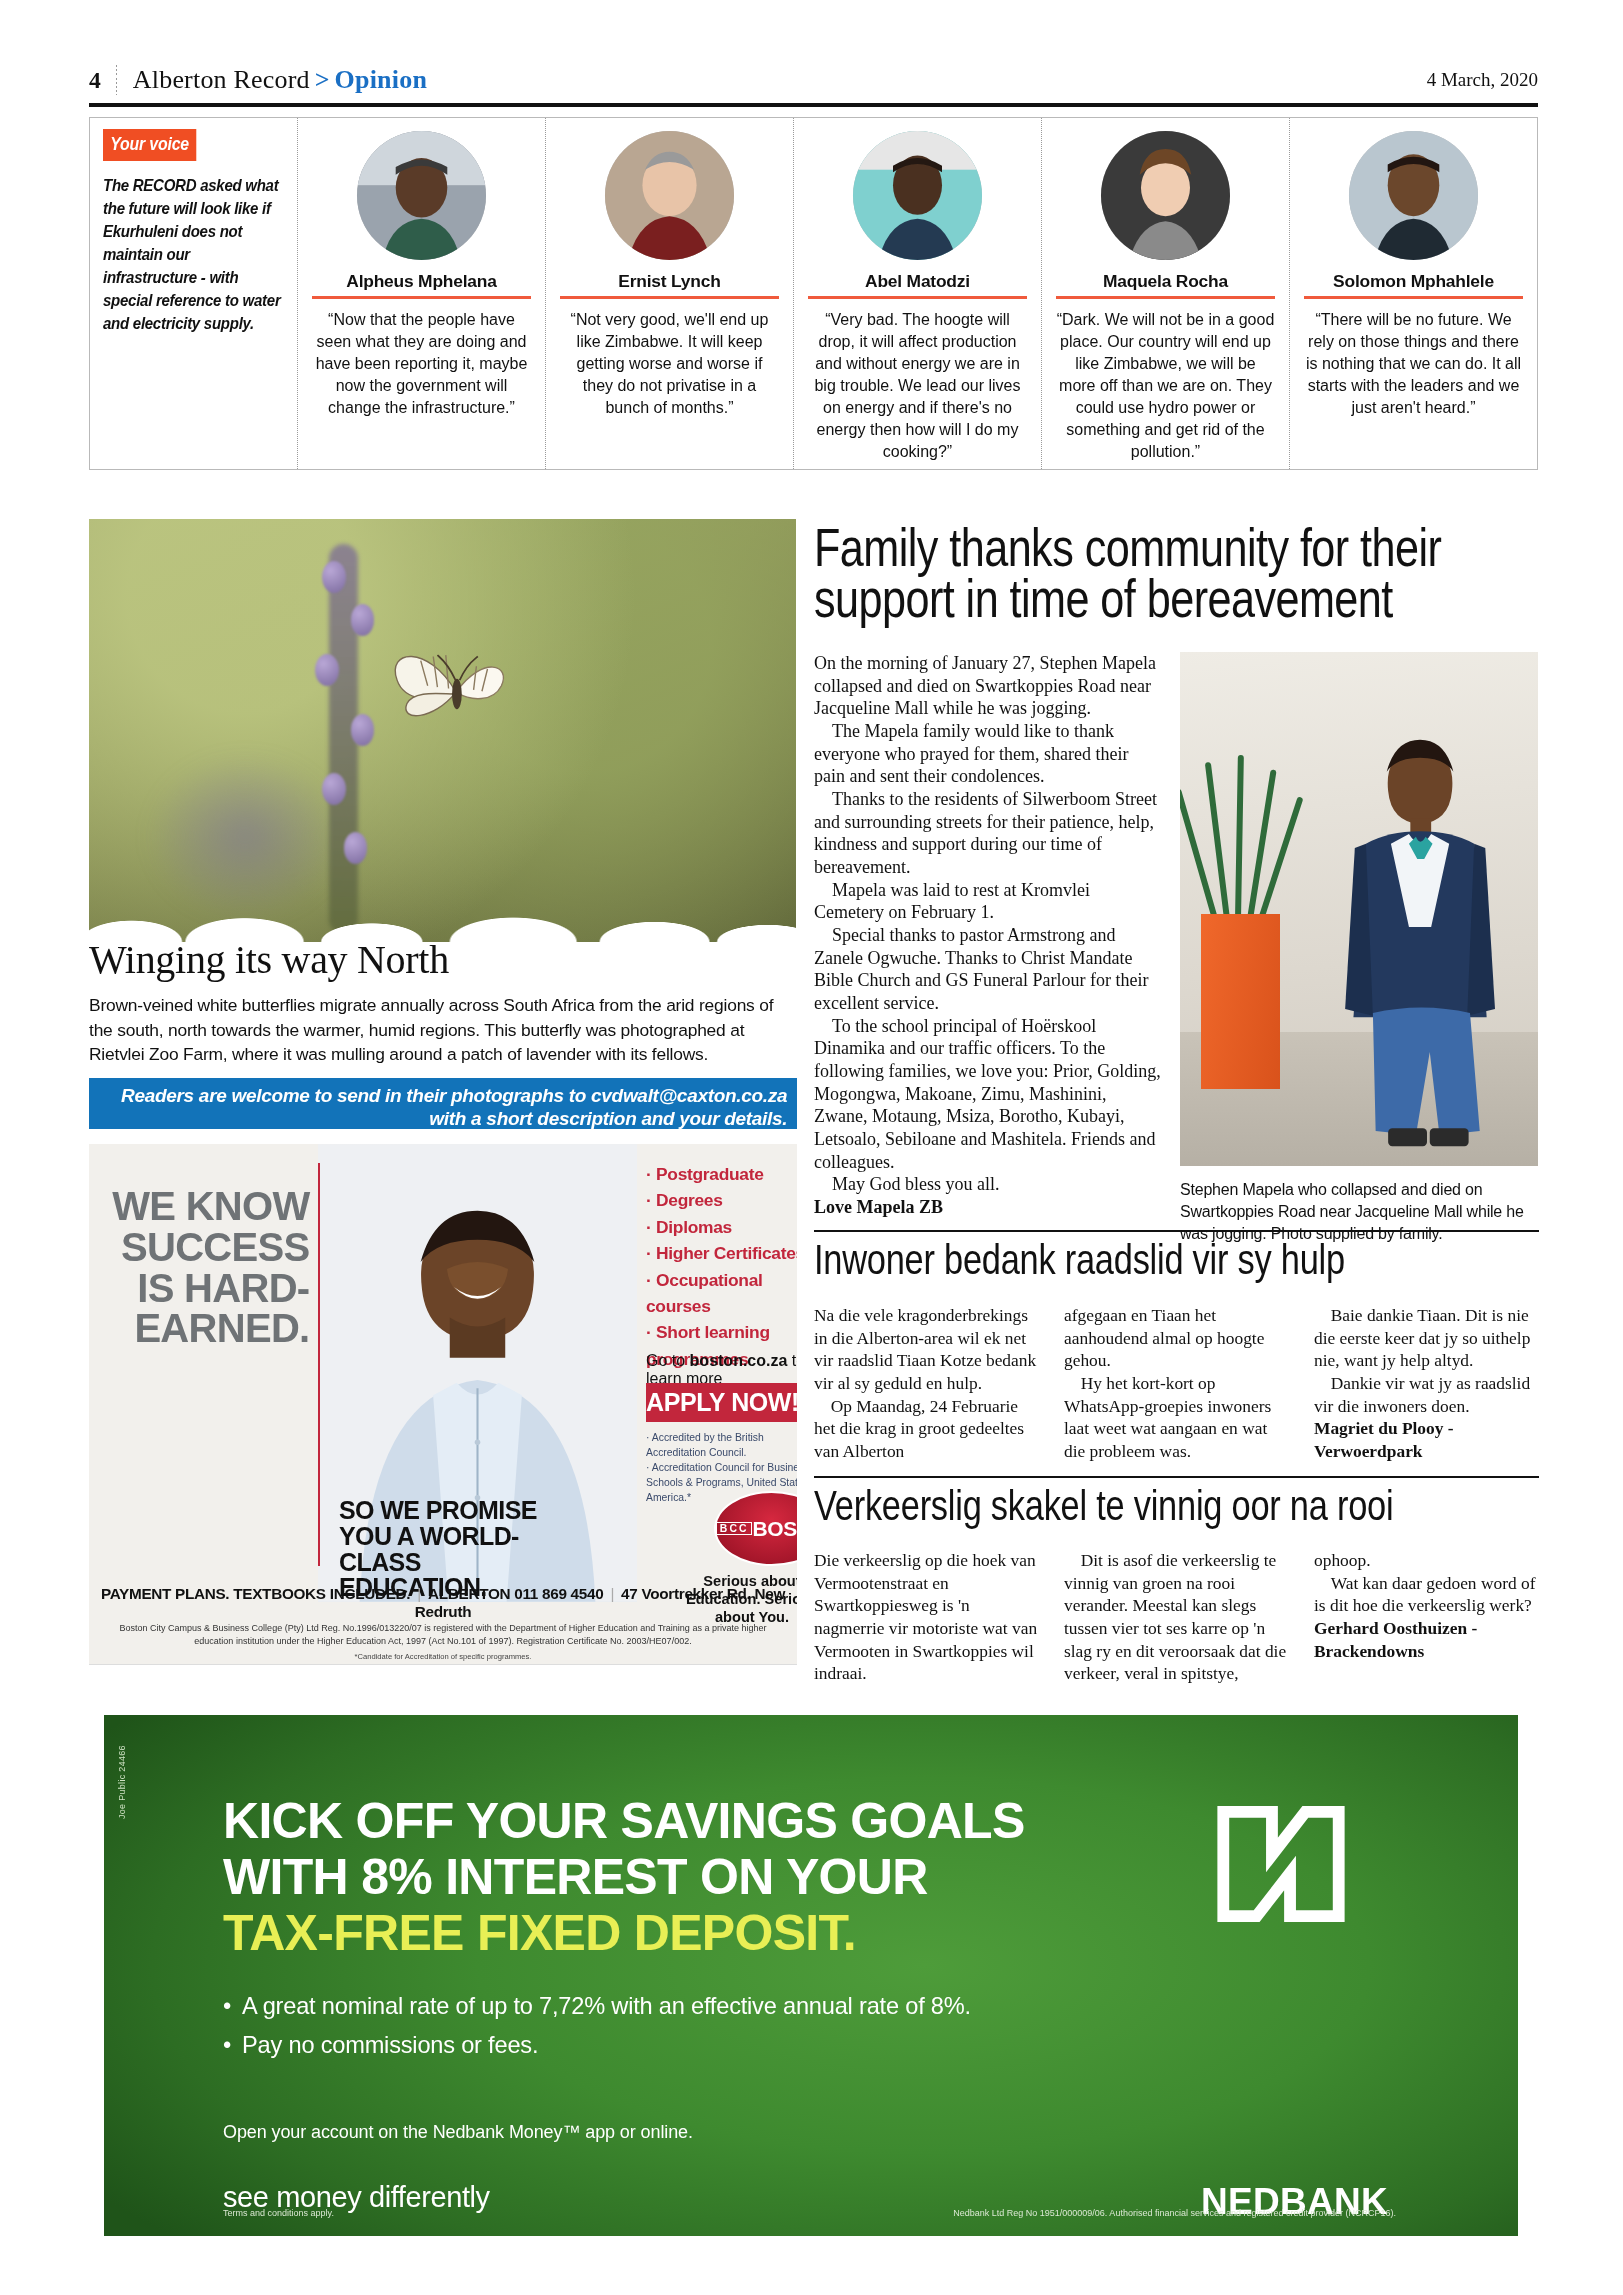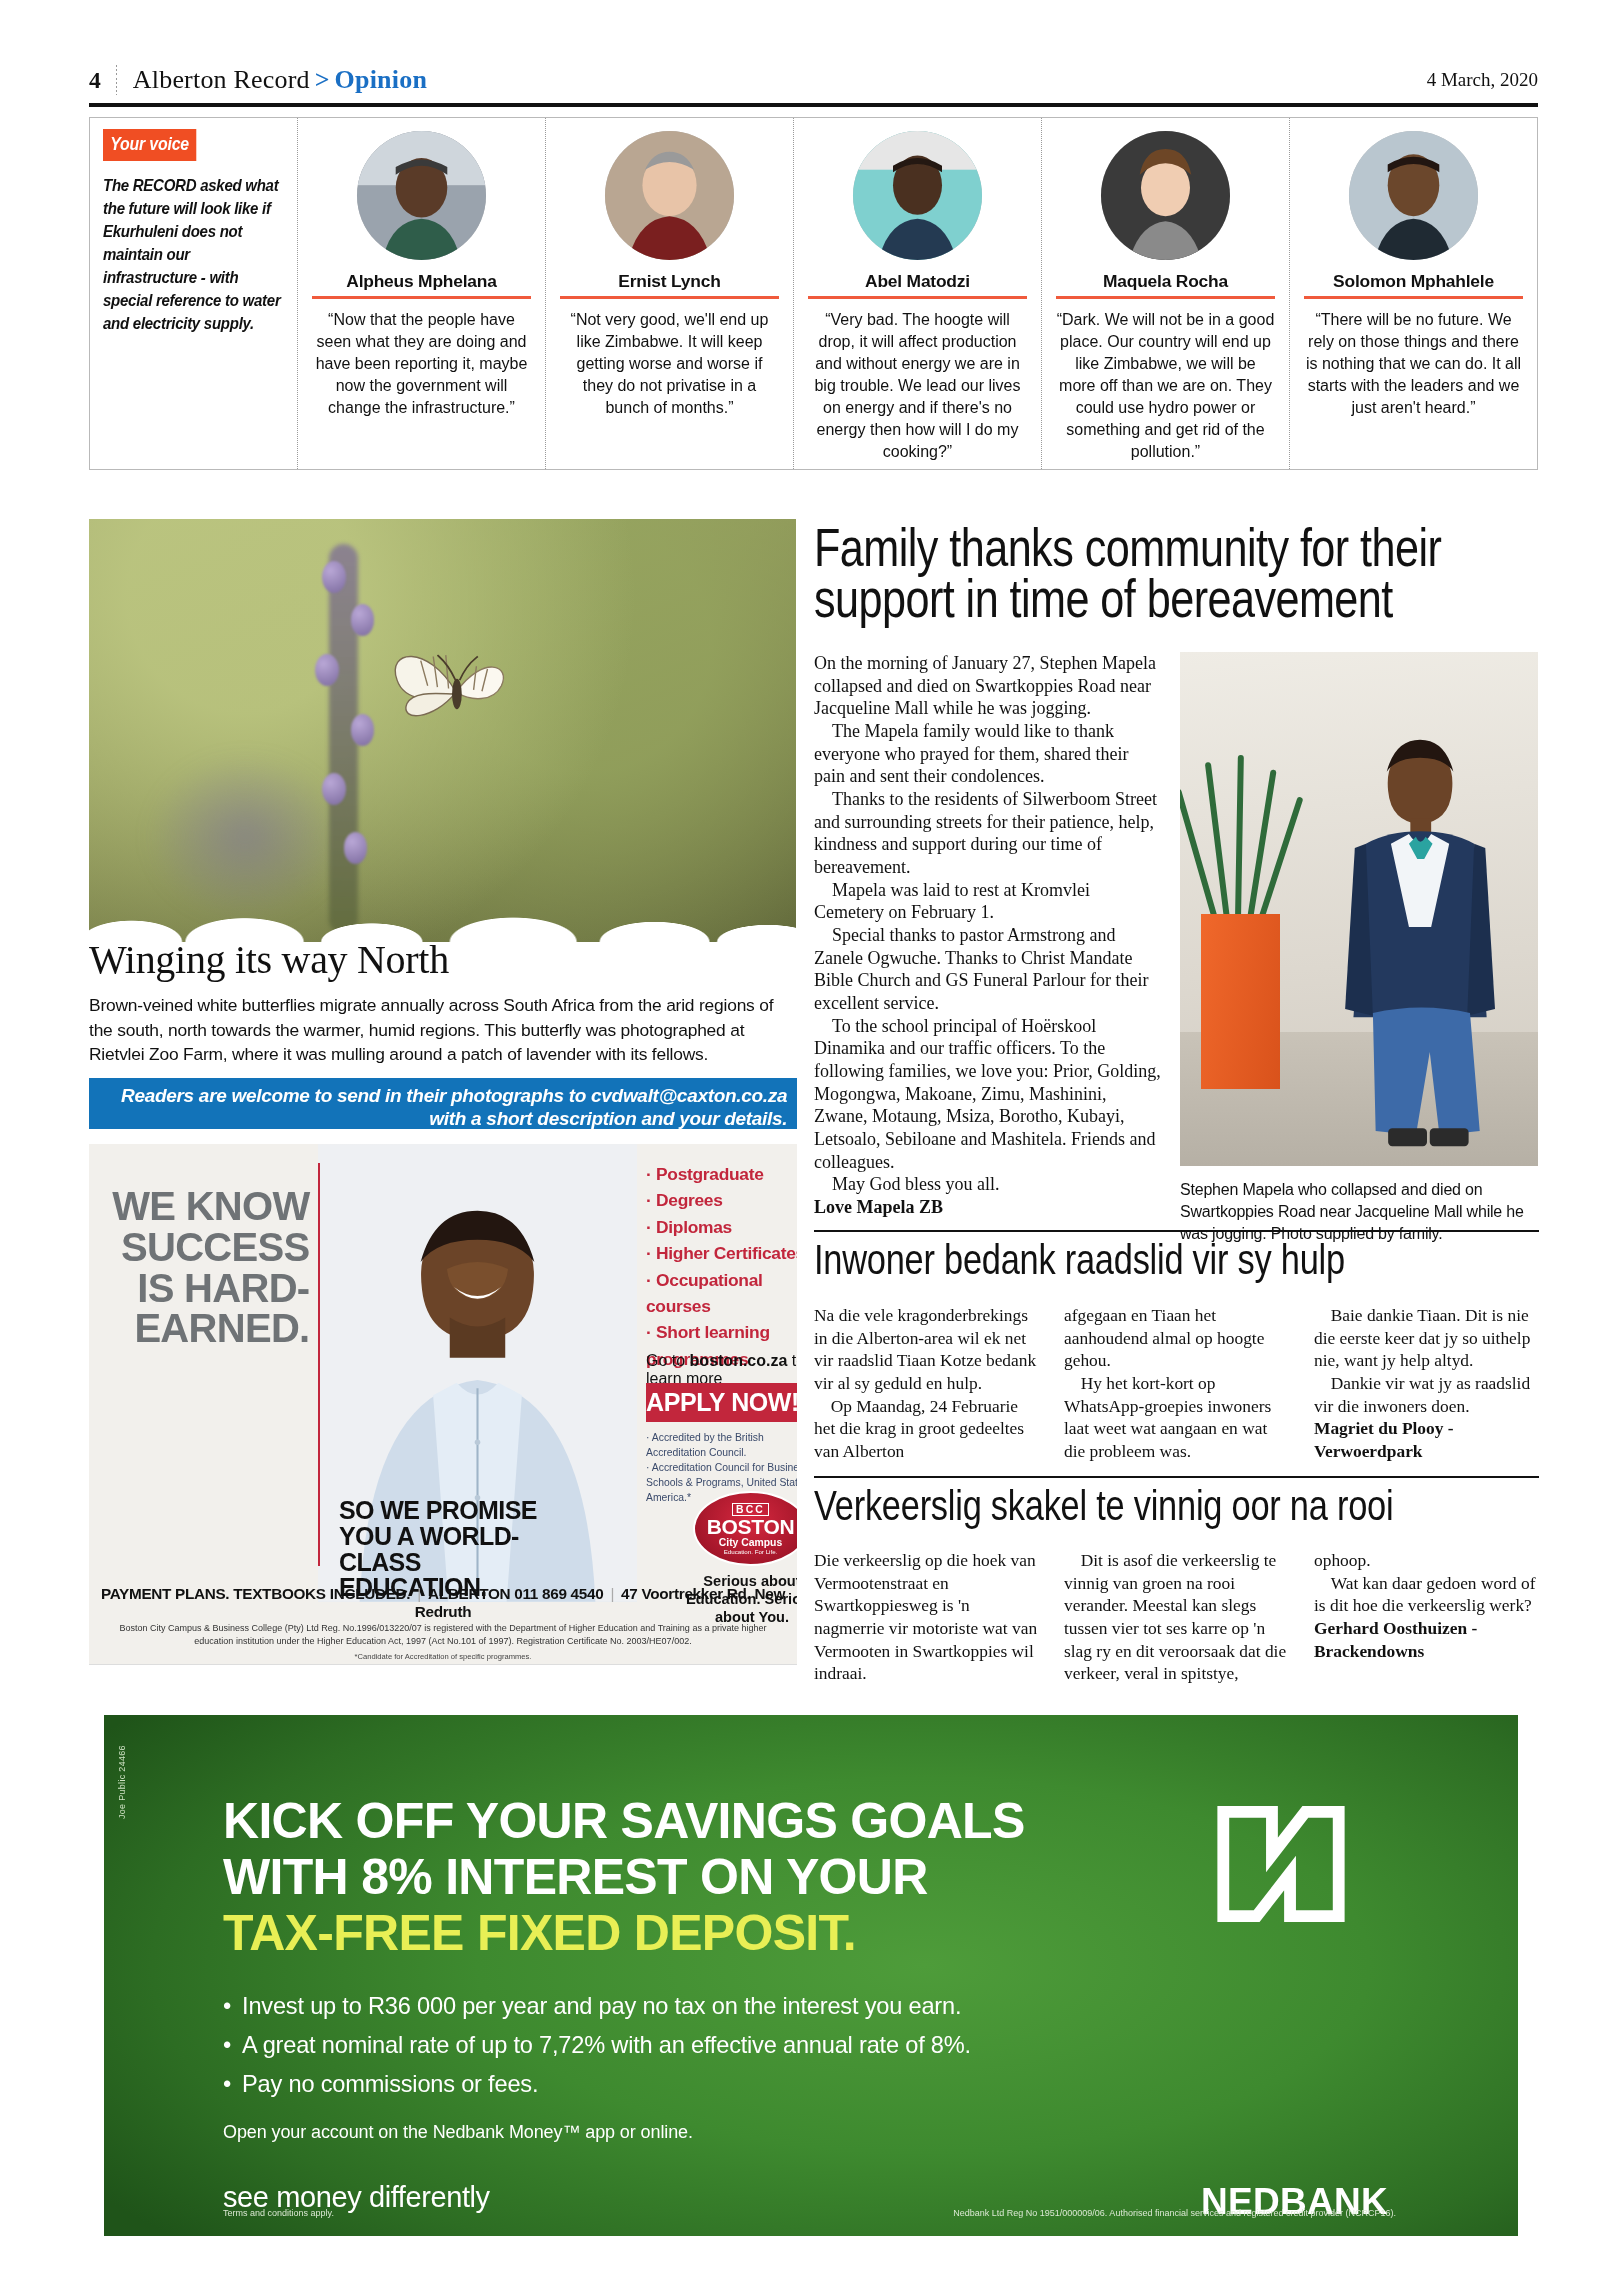--- a/index.html
+++ b/index.html
@@ -252,25 +252,25 @@
   .b-apply {
     position:absolute; left:557px; top:239px; width:153px; height:39px;
     background:#c2263c; color:#fff; font-weight:bold; font-size:25px;
     display:flex; align-items:center; justify-content:center; letter-spacing:-0.4px;
   }
   .b-accred {
     position:absolute; left:557px; top:286px; width:180px;
     font-size:10.4px; line-height:1.45; color:#3a4a6b;
   }
   .b-logo {
-    position:absolute; left:604px; top:347px; width:115px; height:75px;
+    position:absolute; left:625px; top:347px; width:115px; height:75px;
     border-radius:50%;
     background:radial-gradient(ellipse at 50% 38%, #d6283f 0%, #a4162a 70%, #8d1124 100%);
     border:2.1px solid #fff;
-    display:flex; flex-direction:column; align-items:center; justify-content:center;
+    display:flex; flex-direction:row; align-items:center; 
     color:#fff;
   }
   .b-logo .bcc { font-size:10.4px; font-weight:bold; letter-spacing:2.1px; border:1.4px solid #fff; padding:0 2.8px; }
   .b-logo .bname { font-size:21px; font-weight:bold; line-height:1; letter-spacing:-0.3px; }
   .b-logo .bsub { font-size:10.4px; font-weight:bold; }
   .b-logo .btag { font-size:6.2px; }
   .b-serious {
     position:absolute; left:576px; top:429px; width:174px; text-align:center;
     font-size:14.6px; font-weight:bold; color:#111; line-height:1.22;
   }
@@ -586,21 +586,20 @@
       <svg viewBox="0 0 210 210">
         <path d="M22 180 L22 30 L92 30 L92 92 L140 30 L188 30 L188 180 L118 180 L118 118 L70 180 Z" fill="none" stroke="#ffffff" stroke-width="17" stroke-linejoin="miter"></path>
       </svg>
     </div>
     <div class="ned-h1">
       <div>KICK OFF YOUR SAVINGS GOALS</div>
       <div>WITH 8% INTEREST ON YOUR</div>
       <div class="ned-h2">TAX-FREE FIXED DEPOSIT.</div>
     </div>
     <ul class="ned-bullets">
-      <li>Invest up to R36 000 per year and pay no tax on the interest you earn.</li>
       <li>A great nominal rate of up to 7,72% with an effective annual rate of 8%.</li>
       <li>Pay no commissions or fees.</li>
     </ul>
     <div class="ned-open">Open your account on the Nedbank Money™ app or online.</div>
     <div class="ned-see">see money differently</div>
     <div class="ned-logo">NEDBANK</div>
     <div class="ned-tc">Terms and conditions apply.</div>
     <div class="ned-reg">Nedbank Ltd Reg No 1951/000009/06. Authorised financial services and registered credit provider (NCRCP16).</div>
   </div>
 

